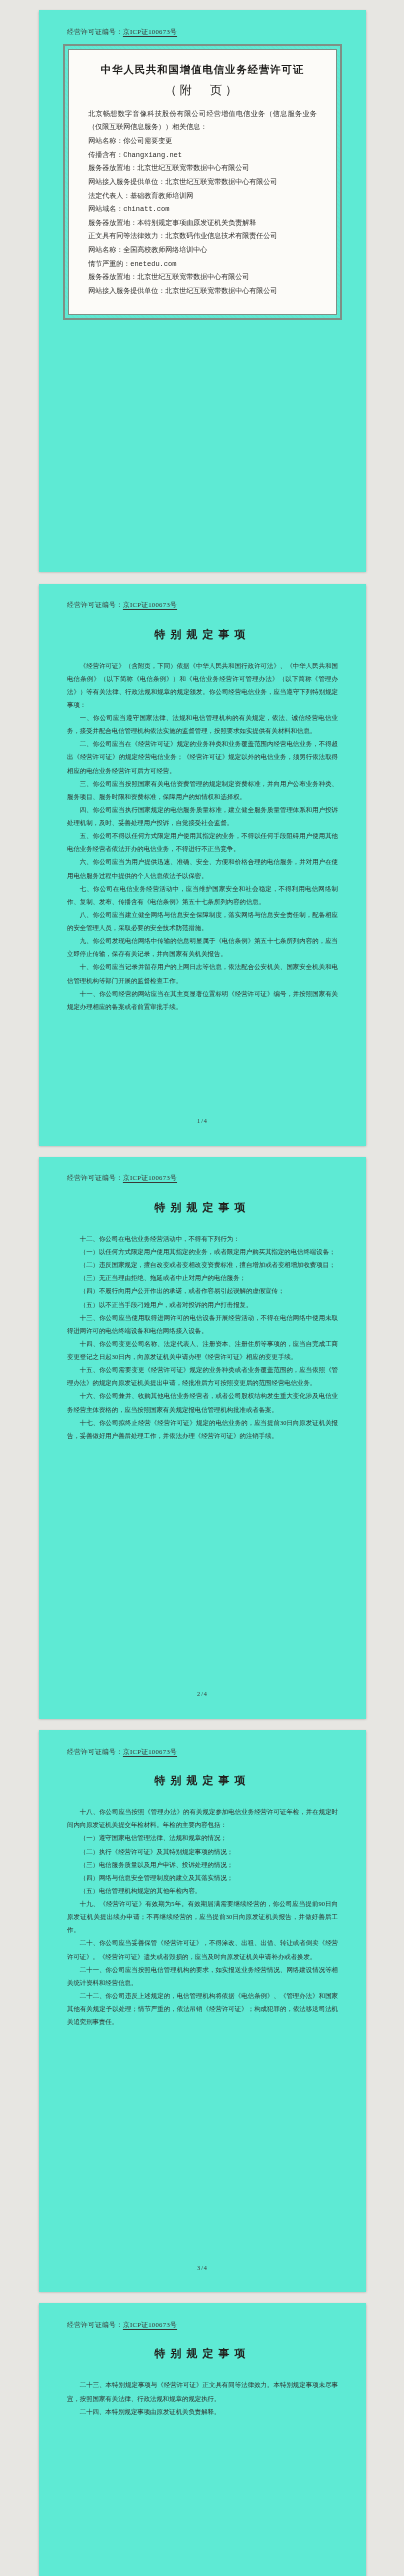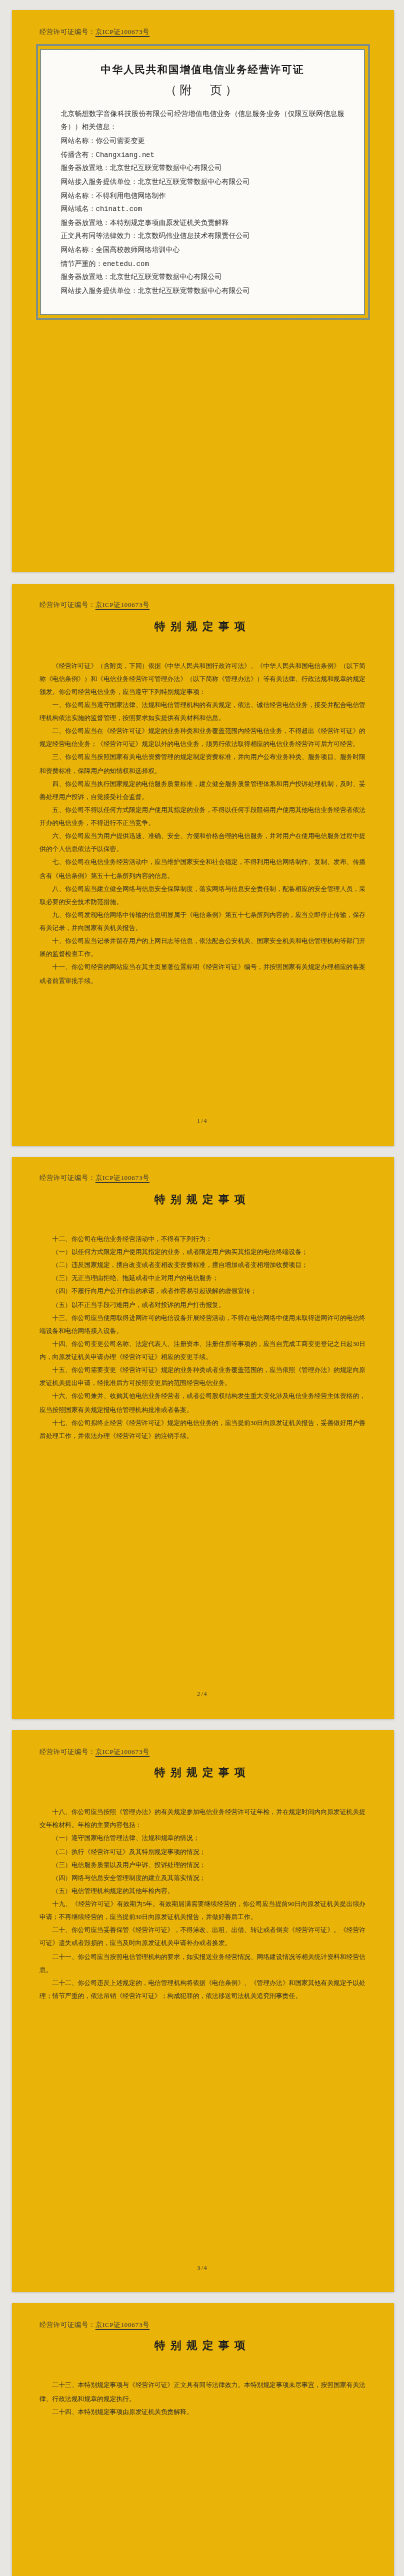--- a/index.html
+++ b/index.html
@@ -12,24 +12,24 @@
     color: #2e2d2b;
   }
   .canvas {
     width: 405px;
     height: 2873px;
     padding-top: 10.3px;
     position: relative;
   }
   .sheet {
     position: relative;
-    width: 382px;
+    width: 327px;
     height: 562px;
     margin: 0 auto 11.3px;
-    background: #eab308;
+    background: #5eead4;
     box-shadow: 0 0.5px 2.1px rgba(60,60,60,.35), 0 0 0.5px rgba(0,0,0,.25);
   }
   .page-header {
     position: absolute;
     top: 17.5px;
     left: 28px;
     font-size: 6.7px;
     letter-spacing: 0.3px;
     color: #3a3936;
     white-space: nowrap;
@@ -71,21 +71,21 @@
   .cert-body {
     margin-top: 8.2px;
     font-size: 7px;
     line-height: 1.95;
     text-align: justify;
   }
   .cert-body p { text-indent: 0; font-family: Liberation Mono, monospace; }
   
   .prov-title {
     position: absolute;
-    top: 36px;
+    top: 44px;
     left: 0;
     right: 0;
     text-align: center;
     font-size: 10.8px;
     font-weight: bold;
     letter-spacing: 5.2px;
     color: #23221f;
   }
   .prov-body {
     position: absolute;
@@ -121,21 +121,21 @@
     <div class="cert-frame">
       <div class="cert-frame-inner">
         <div class="cert-title">中华人民共和国增值电信业务经营许可证</div>
         <div class="cert-subtitle">（附　页）</div>
         <div class="cert-body">
           <p>北京畅想数字音像科技股份有限公司经营增值电信业务（信息服务业务（仅限互联网信息服务））相关信息：</p>
           <p>网站名称：你公司需要变更</p>
           <p>传播含有：Changxiang.net</p>
           <p>服务器放置地：北京世纪互联宽带数据中心有限公司</p>
           <p>网站接入服务提供单位：北京世纪互联宽带数据中心有限公司</p>
-          <p>网站名称：不得利用电信网络制作</p>
+          <p>法定代表人：基础教育教师培训网</p>
           <p>网站域名：chinatt.com</p>
           <p>服务器放置地：本特别规定事项由原发证机关负责解释</p>
           <p>正文具有同等法律效力：北京数码伟业信息技术有限责任公司</p>
           <p>网站名称：全国高校教师网络培训中心</p>
           <p>情节严重的：enetedu.com</p>
           <p>服务器放置地：北京世纪互联宽带数据中心有限公司</p>
           <p>网站接入服务提供单位：北京世纪互联宽带数据中心有限公司</p>
         </div>
       </div>
     </div>

